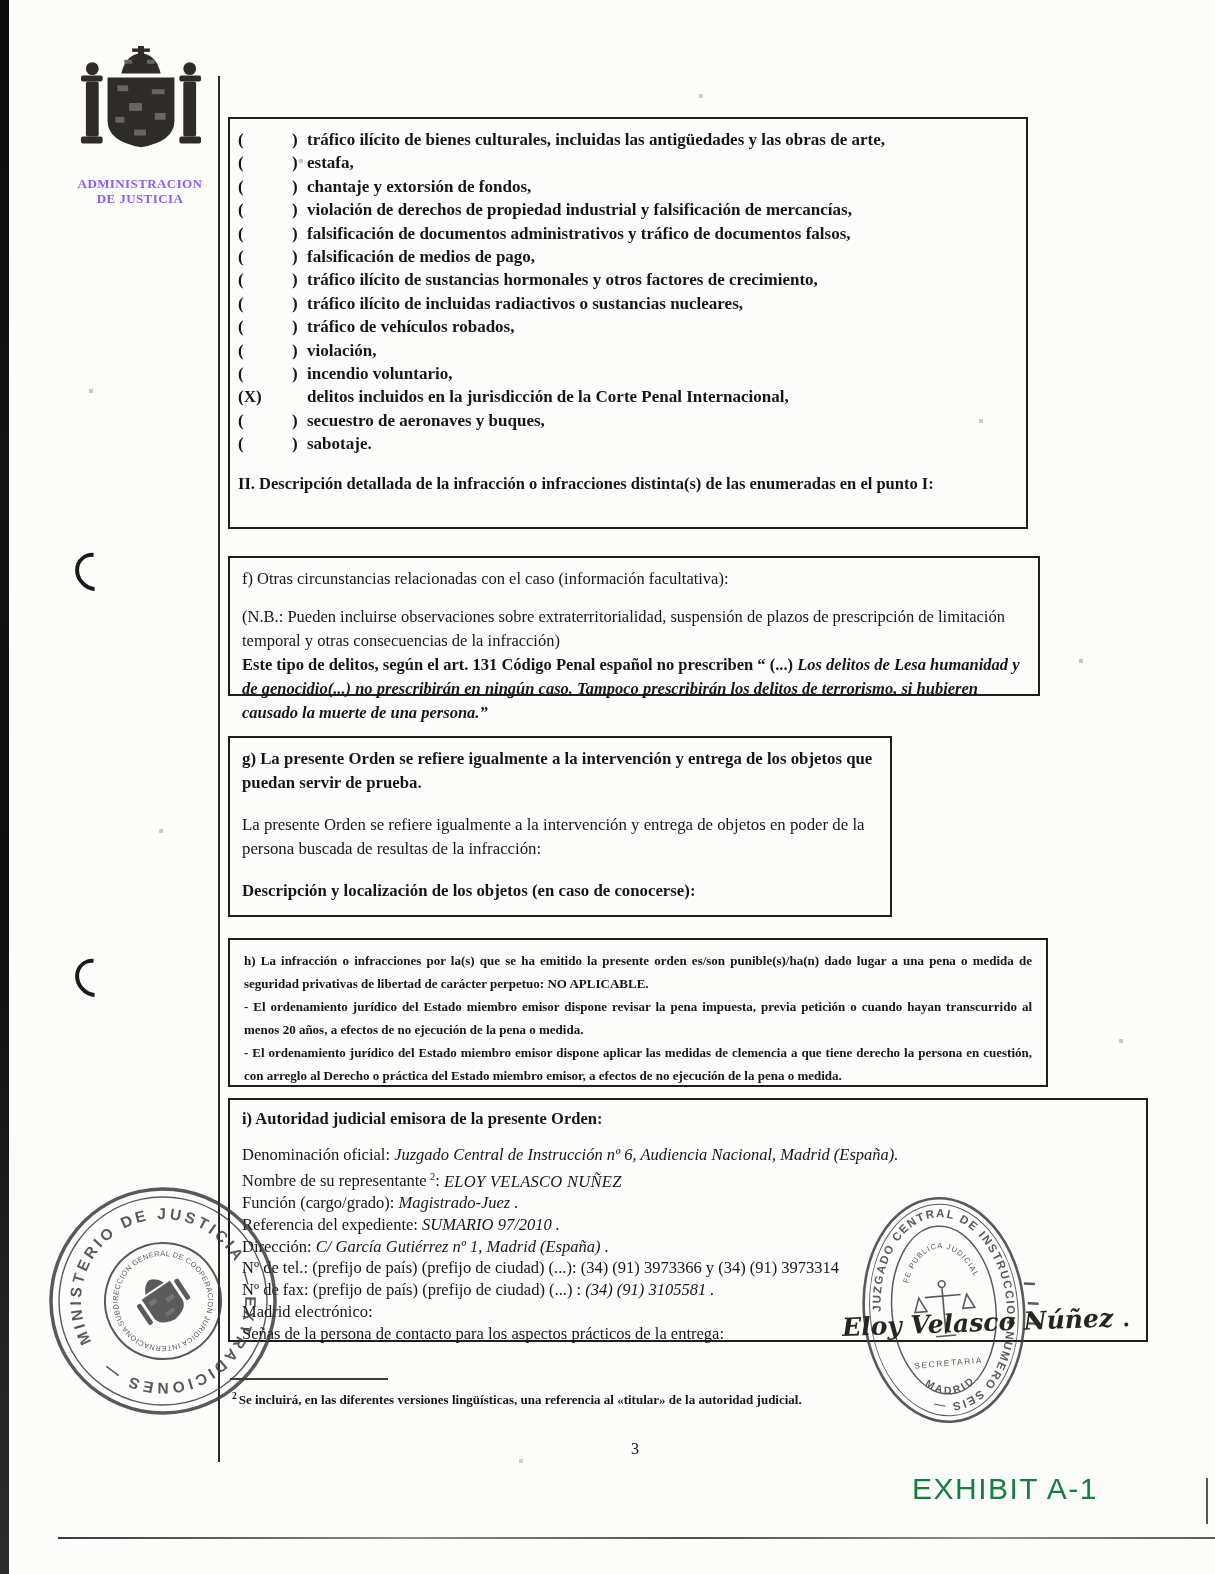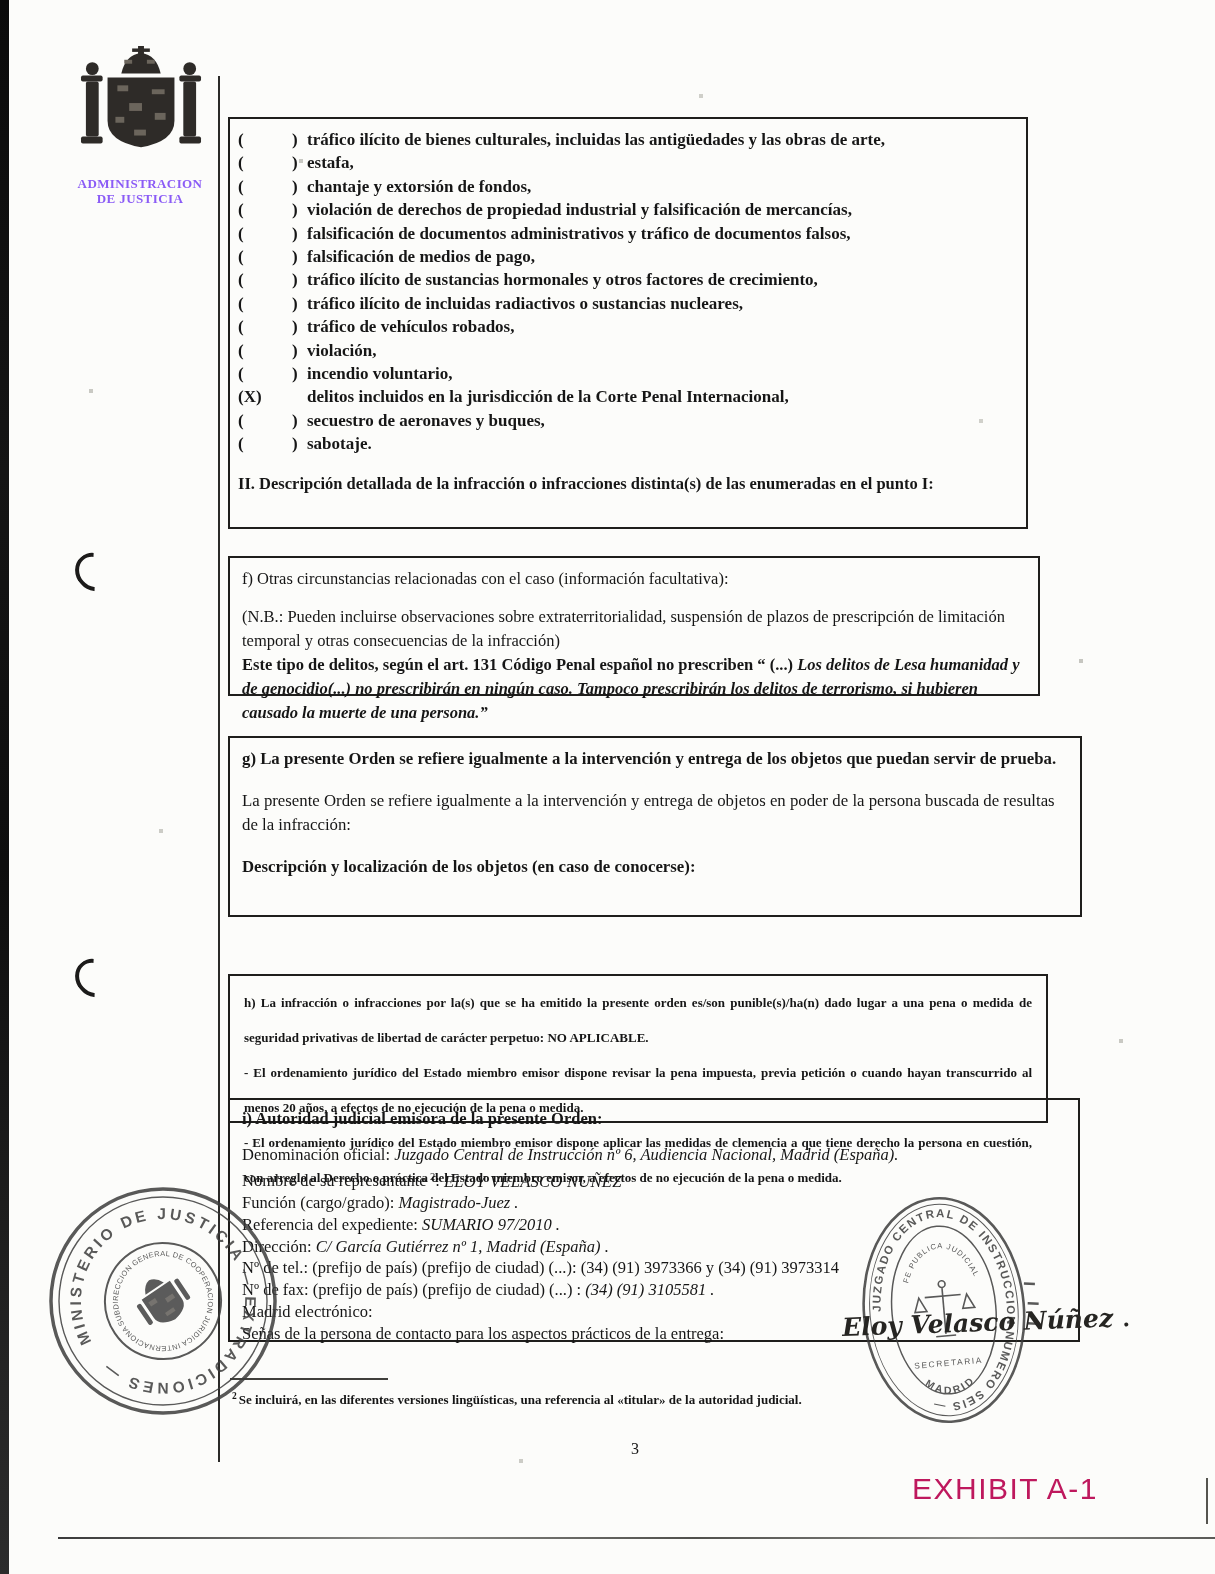--- a/index.html
+++ b/index.html
@@ -32,41 +32,41 @@
   .chk-open{width:54px;white-space:pre;}
   .chk-close{width:15px;}
   .chk-text{flex:1;}
   .sec2{margin-top:16px;font-weight:bold;font-size:16.5px;line-height:24px;padding-right:4px;}
   #box-f{left:228px;top:556px;width:812px;height:140px;padding:9px 12px;font-size:16.5px;line-height:24px;}
   .f-intro{margin:0 0 14px 0;}
   .f-nb{margin:0;}
   .f-statute{margin:0;}
   .f-statute b{font-weight:bold;}
   .f-statute i{font-weight:bold;font-style:italic;}
-  #box-g{left:228px;top:736px;width:854px;height:181px;padding:9px 12px;font-size:16.8px;line-height:24px;}
+  #box-g{left:228px;top:736px;width:664px;height:181px;padding:9px 12px;font-size:16.8px;line-height:24px;}
   .g-head{font-weight:bold;margin:0 0 18px 0;}
   .g-para{margin:0 0 18px 0;}
   .g-desc{font-weight:bold;margin:0;}
-  #box-h{left:228px;top:974px;width:820px;height:149px;padding:9px 14px;font-size:13px;font-weight:bold;
-         line-height:35px;text-align:justify;}
+  #box-h{left:228px;top:938px;width:820px;height:149px;padding:9px 14px;font-size:13px;font-weight:bold;
+         line-height:23px;text-align:justify;}
   #box-h p{margin:0;}
-  #box-i{left:228px;top:1098px;width:852px;height:244px;padding:8px 12px;font-size:16.5px;}
+  #box-i{left:228px;top:1098px;width:920px;height:244px;padding:8px 12px;font-size:16.5px;}
   .i-head{line-height:22px;margin-bottom:14px;font-weight:600;}
   .irow{line-height:21.8px;}
   .irow b{font-weight:normal;}
   .irow i{font-style:italic;}
   .irow sup{font-size:10.5px;}
   .caps{letter-spacing:.3px;}
   
   .footnote-rule{position:absolute;left:230px;top:1378px;width:158px;height:2px;background:#403f3b;z-index:2;}
   .footnote{position:absolute;left:232px;top:1385px;width:680px;font-size:13px;font-weight:bold;z-index:2;line-height:22px;}
   .footnote sup{font-size:9.5px;margin-right:2px;}
   .pageno{position:absolute;left:560px;top:1440px;width:150px;text-align:center;font-size:16px;z-index:2;}
   .exhibit{position:absolute;left:912px;top:1472px;font-family:"Liberation Sans", sans-serif;
-           font-size:30px;color:#be185d;letter-spacing:1.5px;z-index:2;}
+           font-size:30px;color:#15803d;letter-spacing:1.5px;z-index:2;}
   
   .stamp{position:absolute;z-index:3;opacity:.84;}
   .stamp-left{left:46px;top:1184px;transform:rotate(-34deg);}
   .stamp-right{left:846px;top:1192px;transform:rotate(-5deg);}
   .signature{position:absolute;left:842px;top:1308px;z-index:5;transform:rotate(-2deg);
              font-family:"DejaVu Serif", serif;font-style:italic;font-weight:bold;
              font-size:25px;color:#262522;white-space:nowrap;}
   .sig-period{font-style:normal;font-family:"Liberation Serif",serif;margin-left:10px;}
 </style>
 </head>

